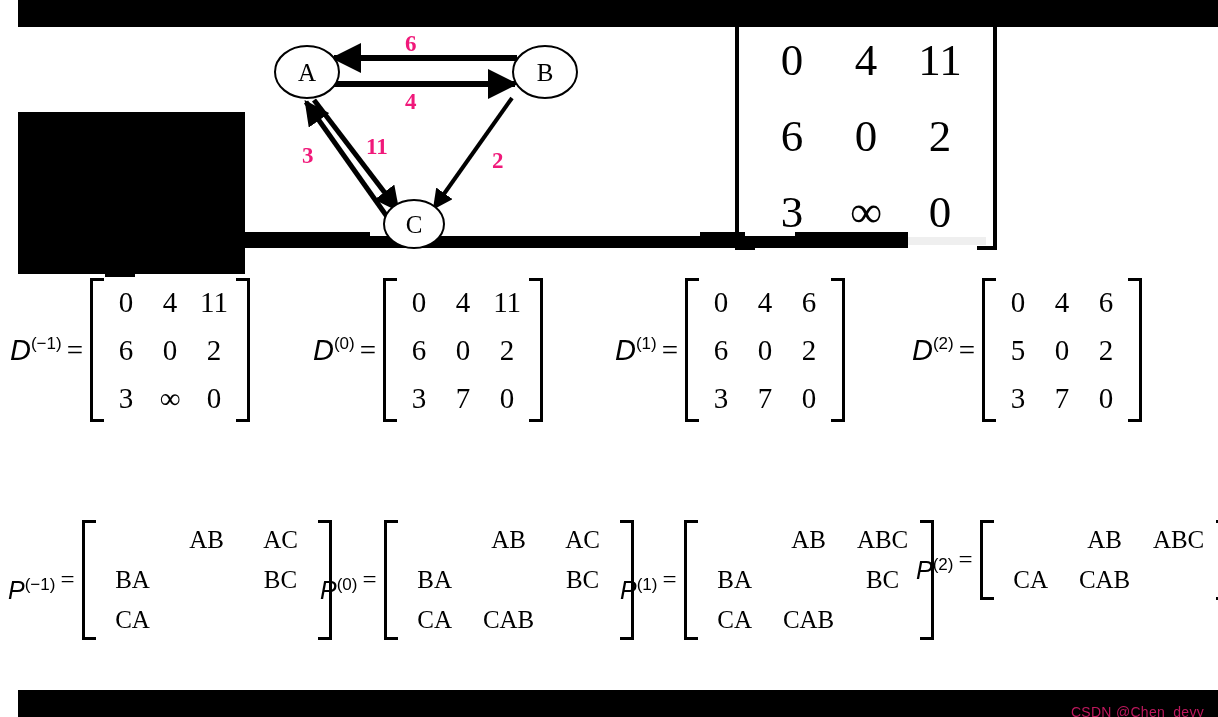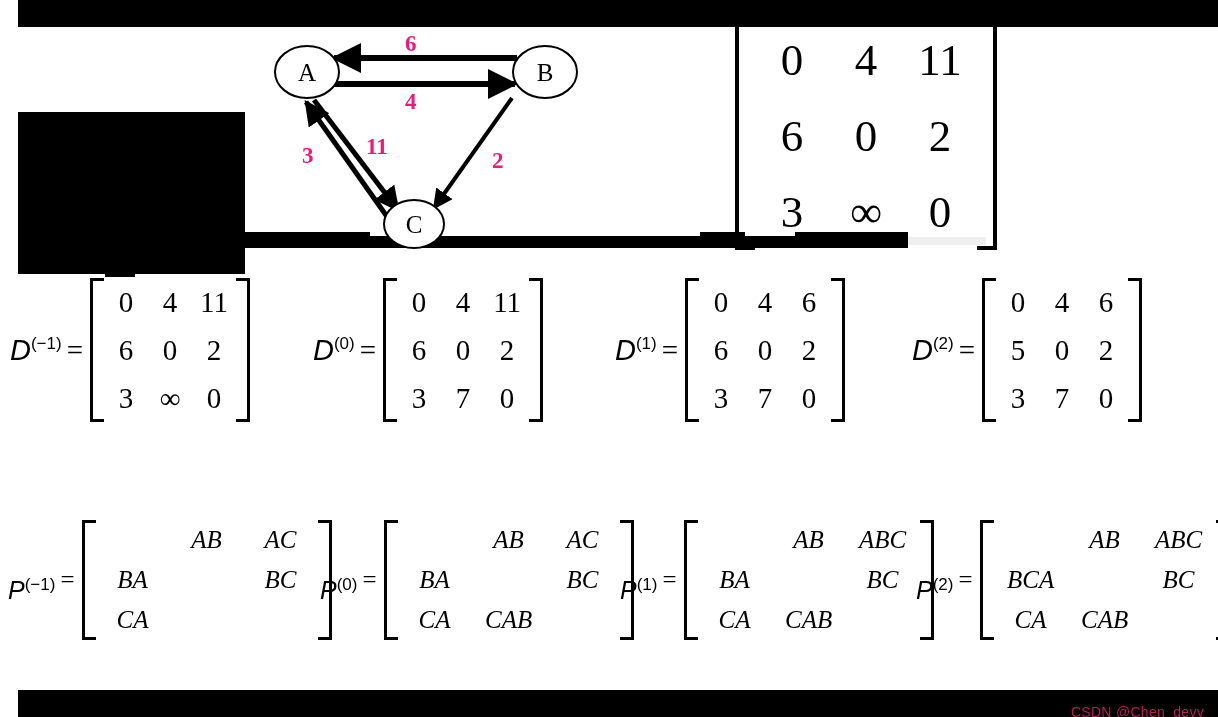--- a/index.html
+++ b/index.html
@@ -86,21 +86,20 @@
   table.matrix td {
     font-family: "Liberation Serif", "DejaVu Serif", serif;
     font-size: 29px;
     text-align: center;
     padding: 4px 0;
     min-width: 44px;
     height: 40px;
     line-height: 40px;
   }
   table.matrix.pmat td {
-    font-style: italic;
     font-size: 25px;
     min-width: 66px;
     height: 36px;
     line-height: 36px;
     padding: 2px 4px;
   }
 
   
   #matrix-top-right { left: 735px; top: 22px; }
   #matrix-top-right table.matrix td {
@@ -392,25 +391,20 @@
   <span class="eq-eq">=</span>
   <span class="bracket left"></span>
   <table class="matrix pmat">
     <tbody>
         <tr>
       <td></td>
       <td>AB</td>
       <td>ABC</td>
     </tr>
     <tr>
-      <td>BCA</td>
-      <td></td>
-      <td>BC</td>
-    </tr>
-    <tr>
       <td>CA</td>
       <td>CAB</td>
       <td></td>
     </tr>
   </tbody>
     </table>
   <span class="bracket right"></span>
 </div>
 
 <div id="watermark" style="color: #be185d; margin-top: 12px;">CSDN @Chen_devy</div>

